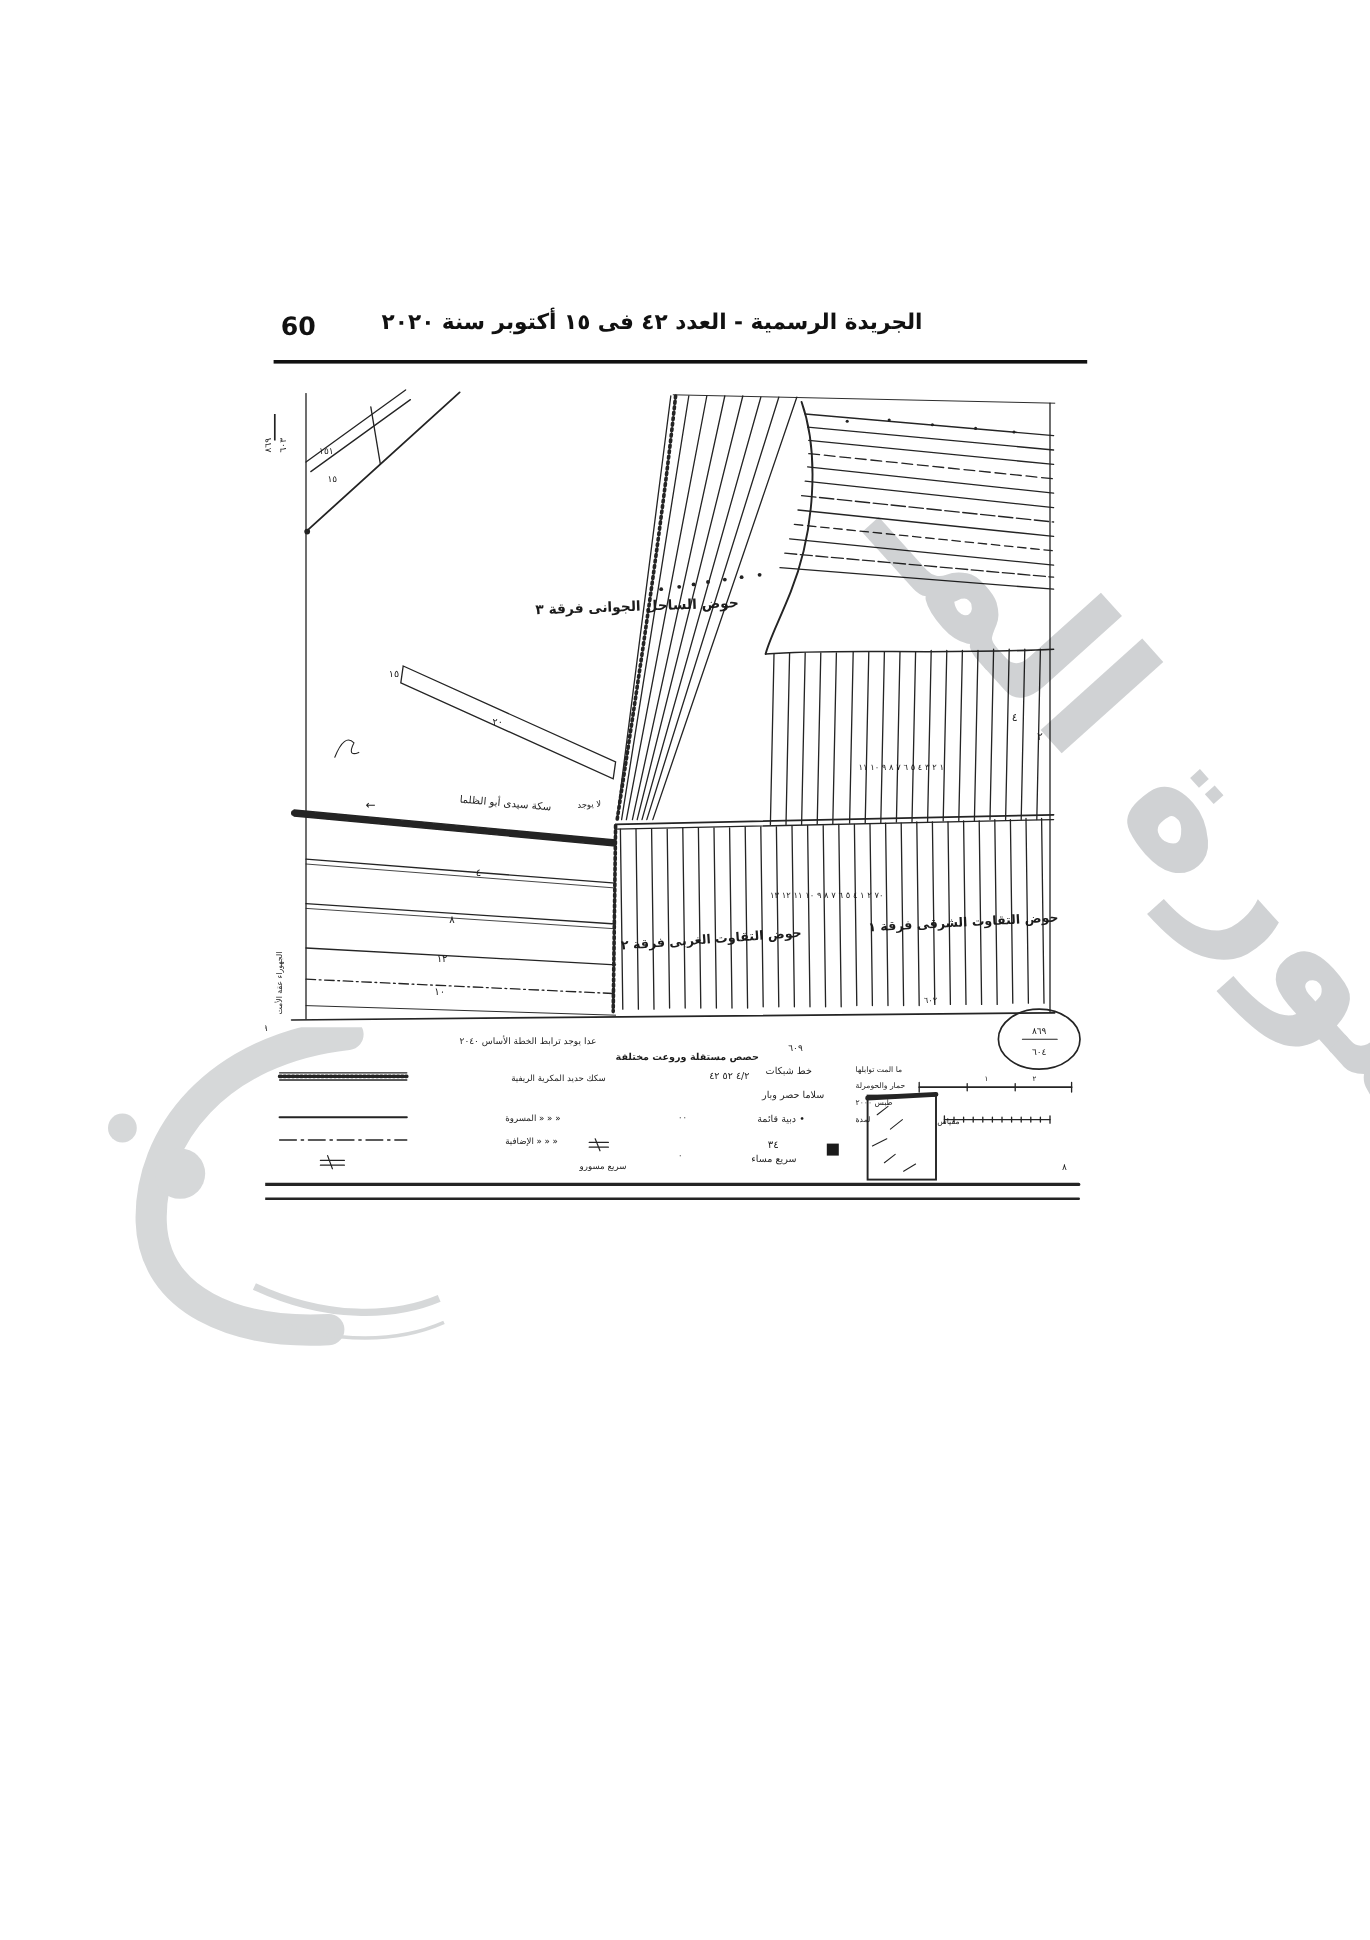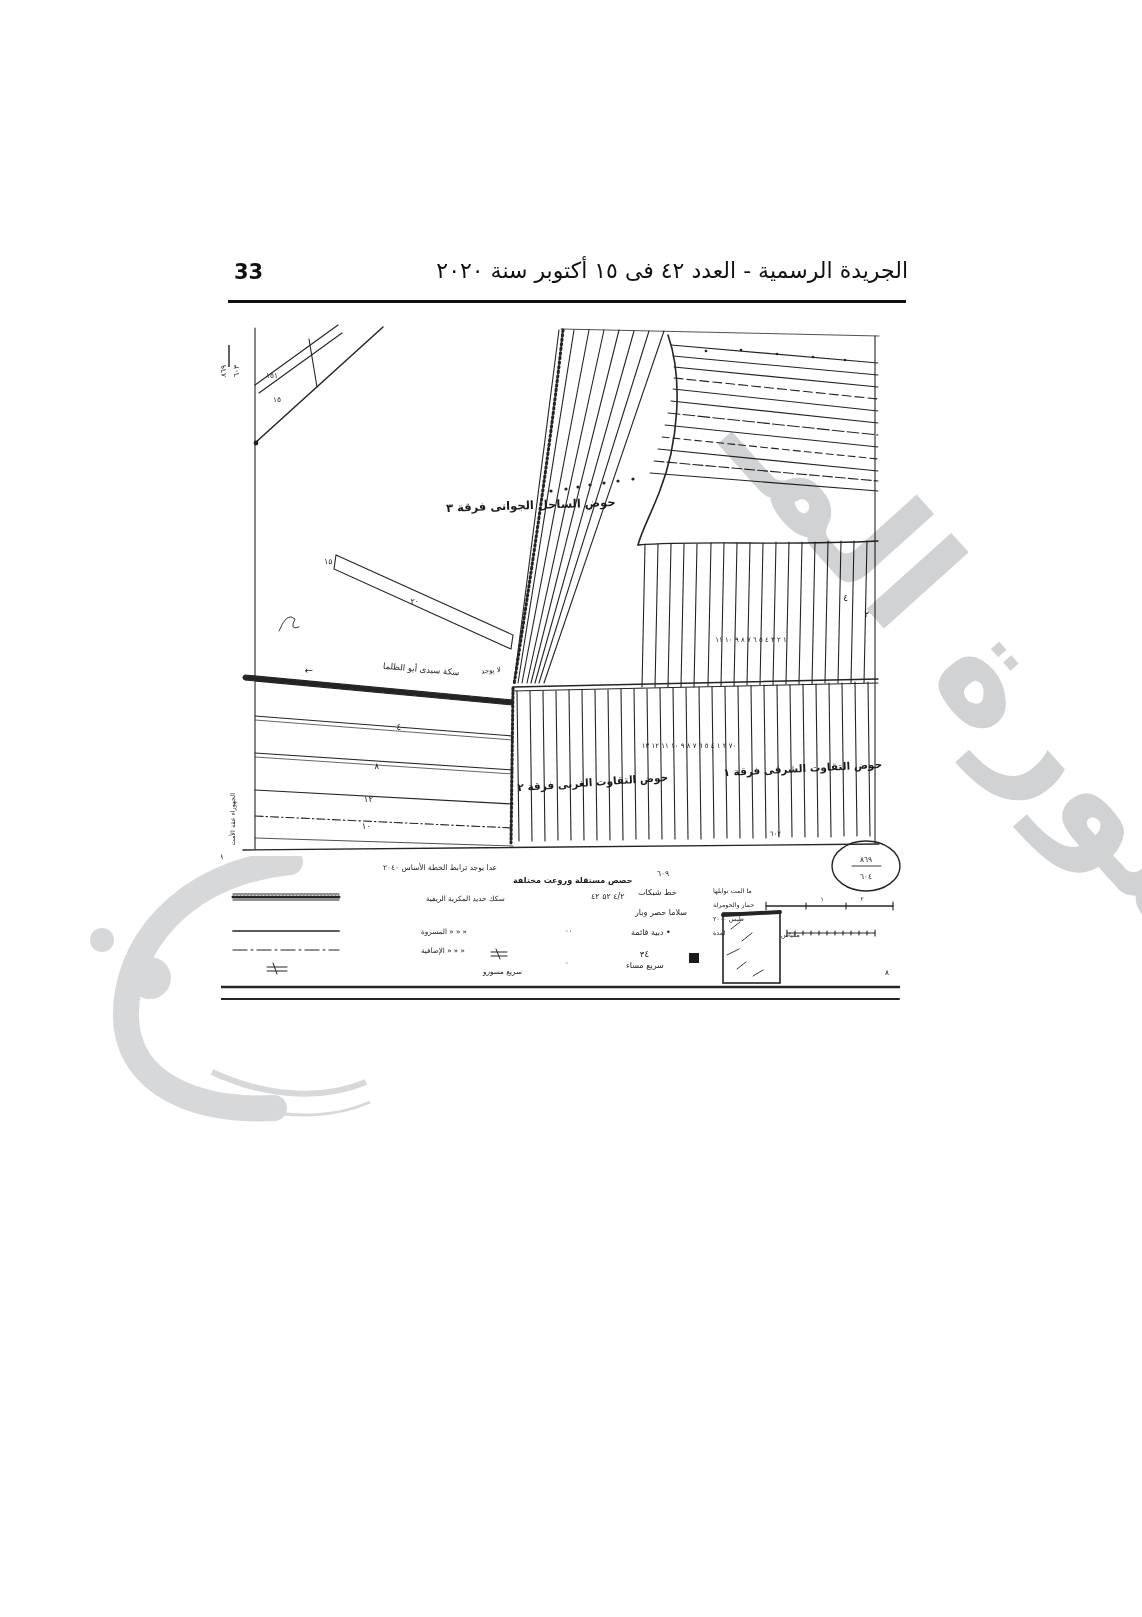--- a/index.html
+++ b/index.html
@@ -1,35 +1,35 @@
 <!DOCTYPE html>
 <html lang="ar"><head>
 <meta charset="utf-8">
 <style>
   html,body{margin:0;padding:0;background:#ffffff;}
   body{width:1142px;height:1617px;position:relative;overflow:hidden;
        font-family:"DejaVu Sans",sans-serif;color:#111;}
   .hdr-row{position:absolute;top:256px;left:228px;width:680px;height:36px;}
   .page-num{position:absolute;left:6px;top:4px;font-size:21px;font-weight:bold;}
-  .hdr-title{position:absolute;left:90px;top:2px;width:590px;text-align:right;
-             font-size:22px;font-weight:normal;direction:rtl;letter-spacing:.5px;}
+  .hdr-title{position:absolute;left:90px;top:2px;width:590px;text-align:left;
+             font-size:18px;font-weight:bold;direction:rtl;letter-spacing:.5px;}
   .hdr-rule{position:absolute;top:300px;left:228px;width:678px;height:3px;background:#111;}
   .map-wrap{position:absolute;left:221px;top:323px;width:680px;height:685px;}
   svg text{font-family:"DejaVu Sans",sans-serif;fill:#1b1b1b;direction:rtl;}
   .wm-text{position:absolute;left:822px;top:352px;font-weight:bold;font-size:150px;
            color:#a9adb0;opacity:.55;transform:rotate(48deg);transform-origin:0 0;
            white-space:nowrap;direction:rtl;mix-blend-mode:multiply;z-index:5;}
   .logo-wrap{position:absolute;left:62px;top:856px;width:320px;height:290px;
              opacity:.55;mix-blend-mode:multiply;z-index:5;}
 </style>
 </head>
 <body>
 
 <div class="hdr-row">
-  <div class="page-num">33</div>
+  <div class="page-num">60</div>
   <div class="hdr-title">الجريدة الرسمية - العدد ٤٢ فى ١٥ أكتوبر سنة ٢٠٢٠</div>
 </div>
 <div class="hdr-rule"></div>
 
 <div class="map-wrap">
 <svg width="680" height="685" viewBox="0 0 680 685" xmlns="http://www.w3.org/2000/svg">
   <g stroke="#242424" fill="none" stroke-width="1.1" stroke-linecap="round">
 
     <path d="M34,5 L34,526"></path>
     <path d="M654,13 L654,520"></path>

